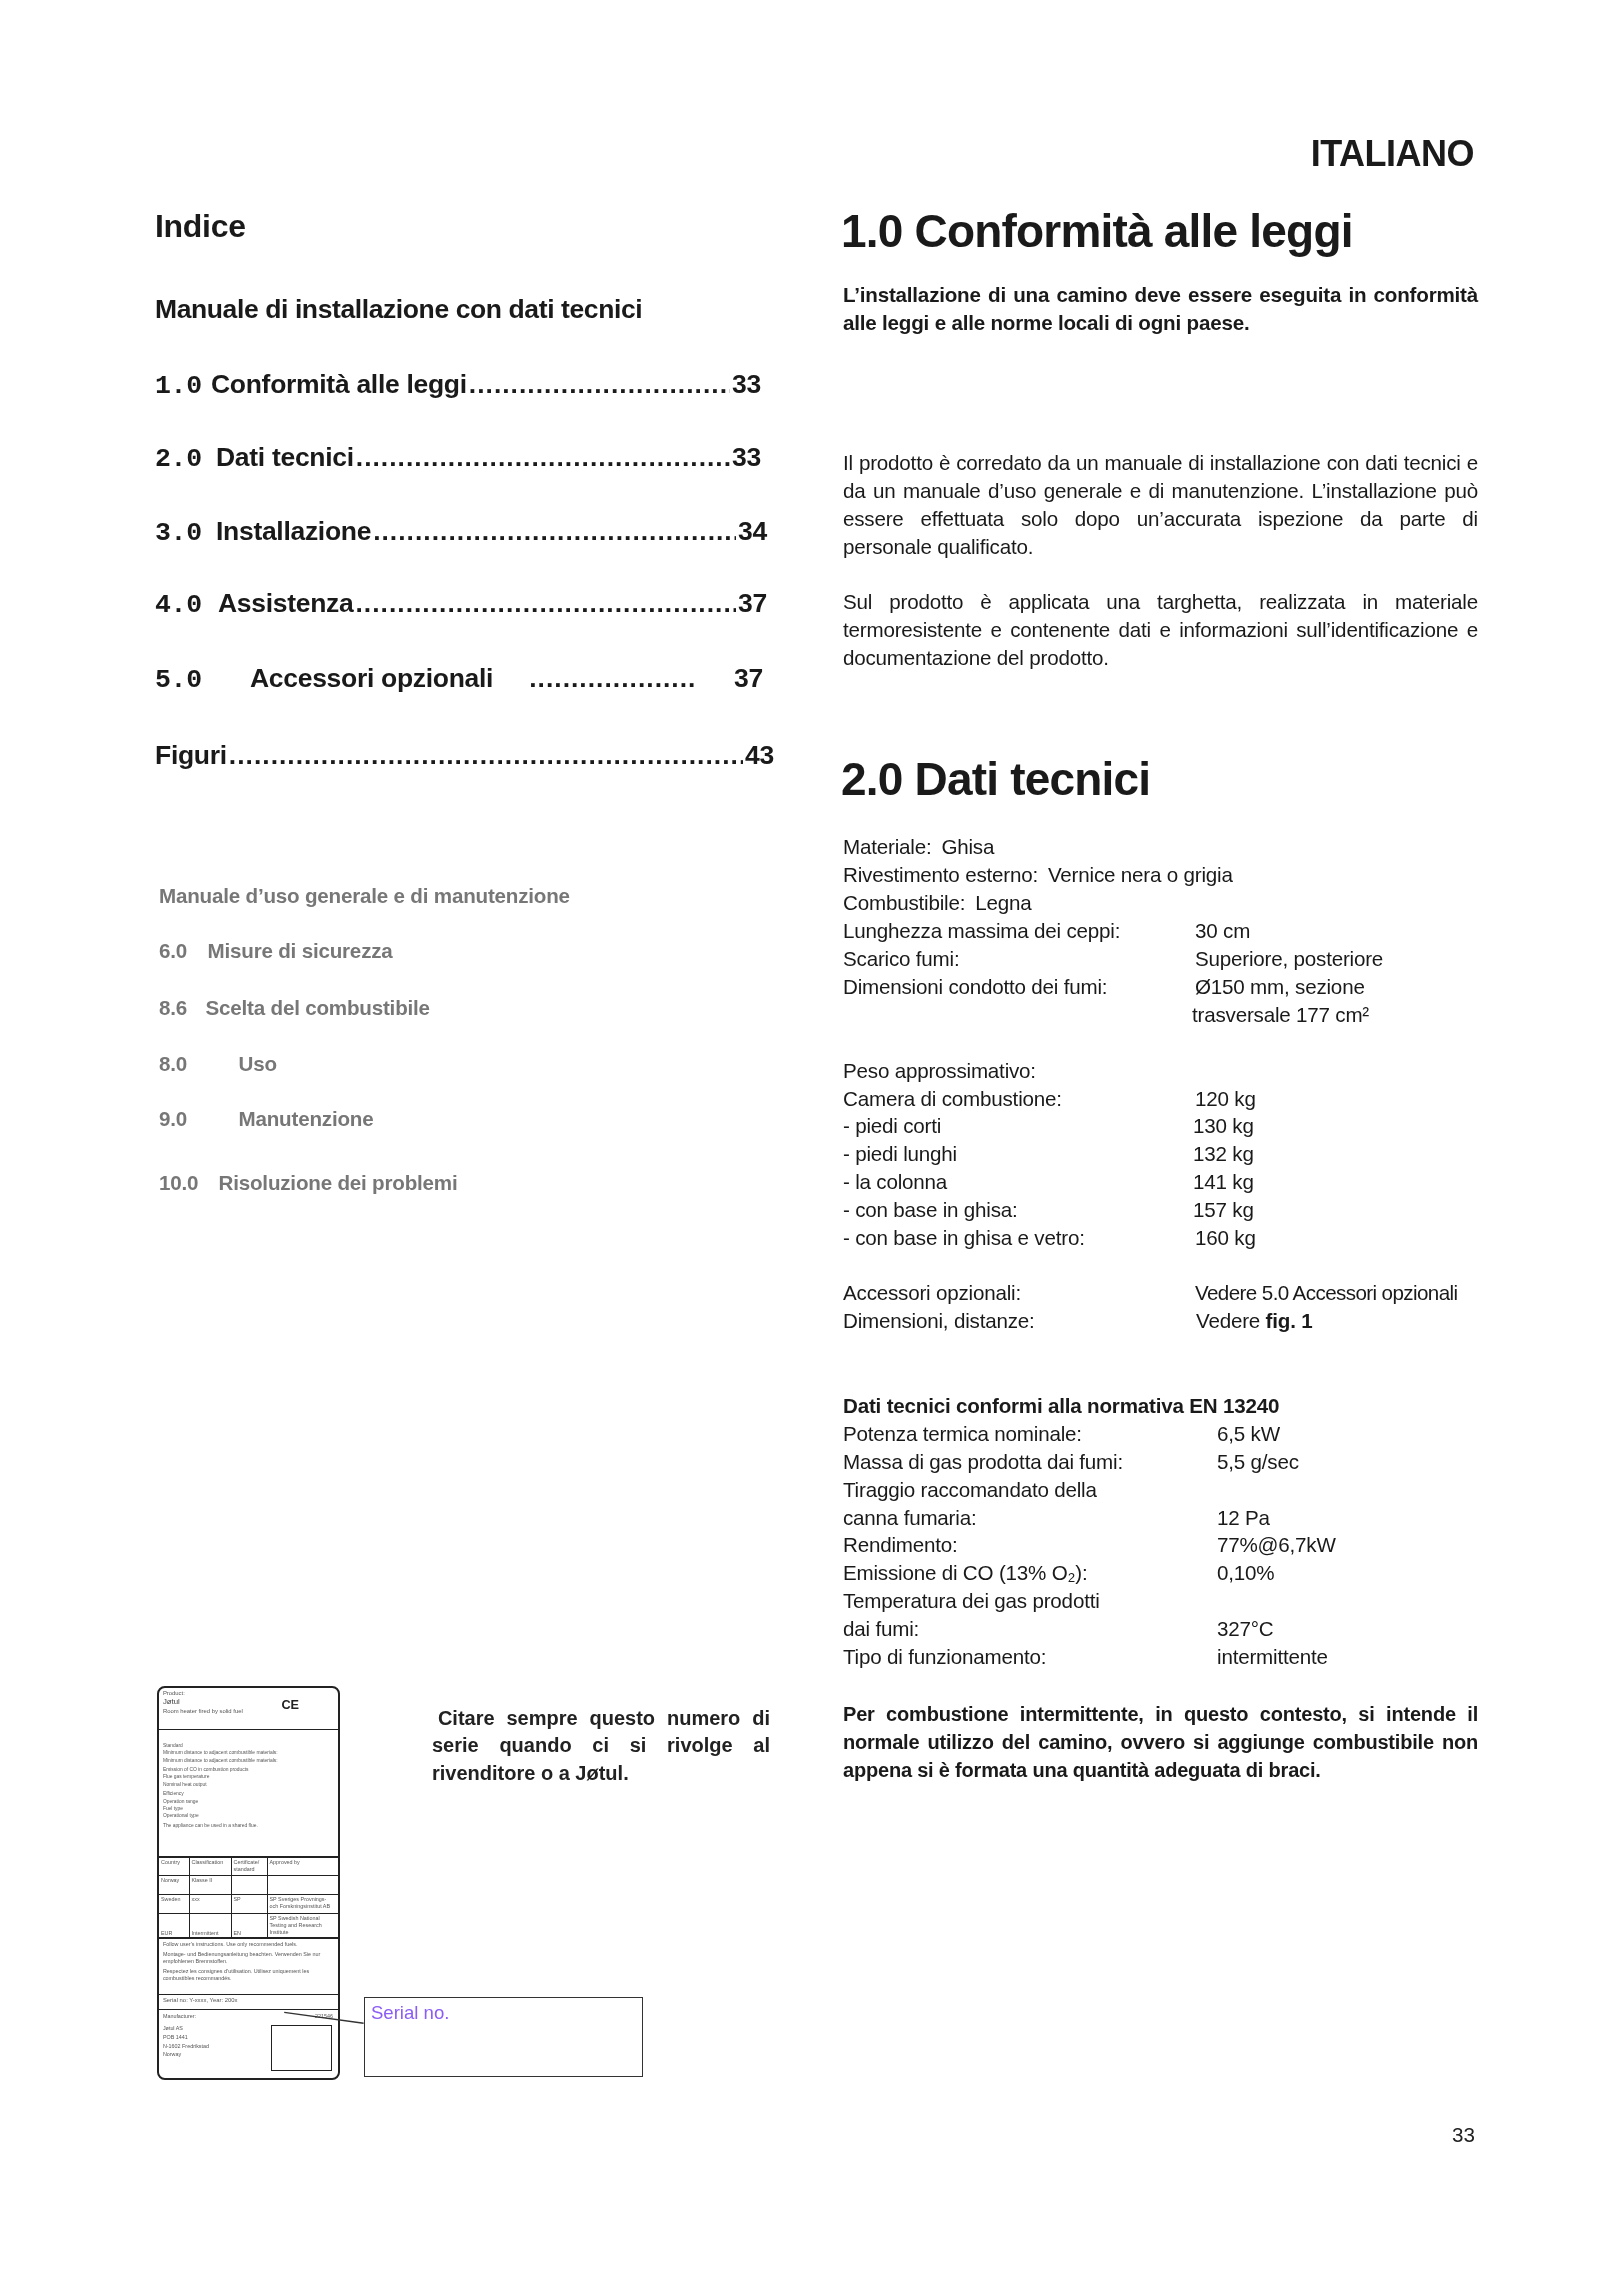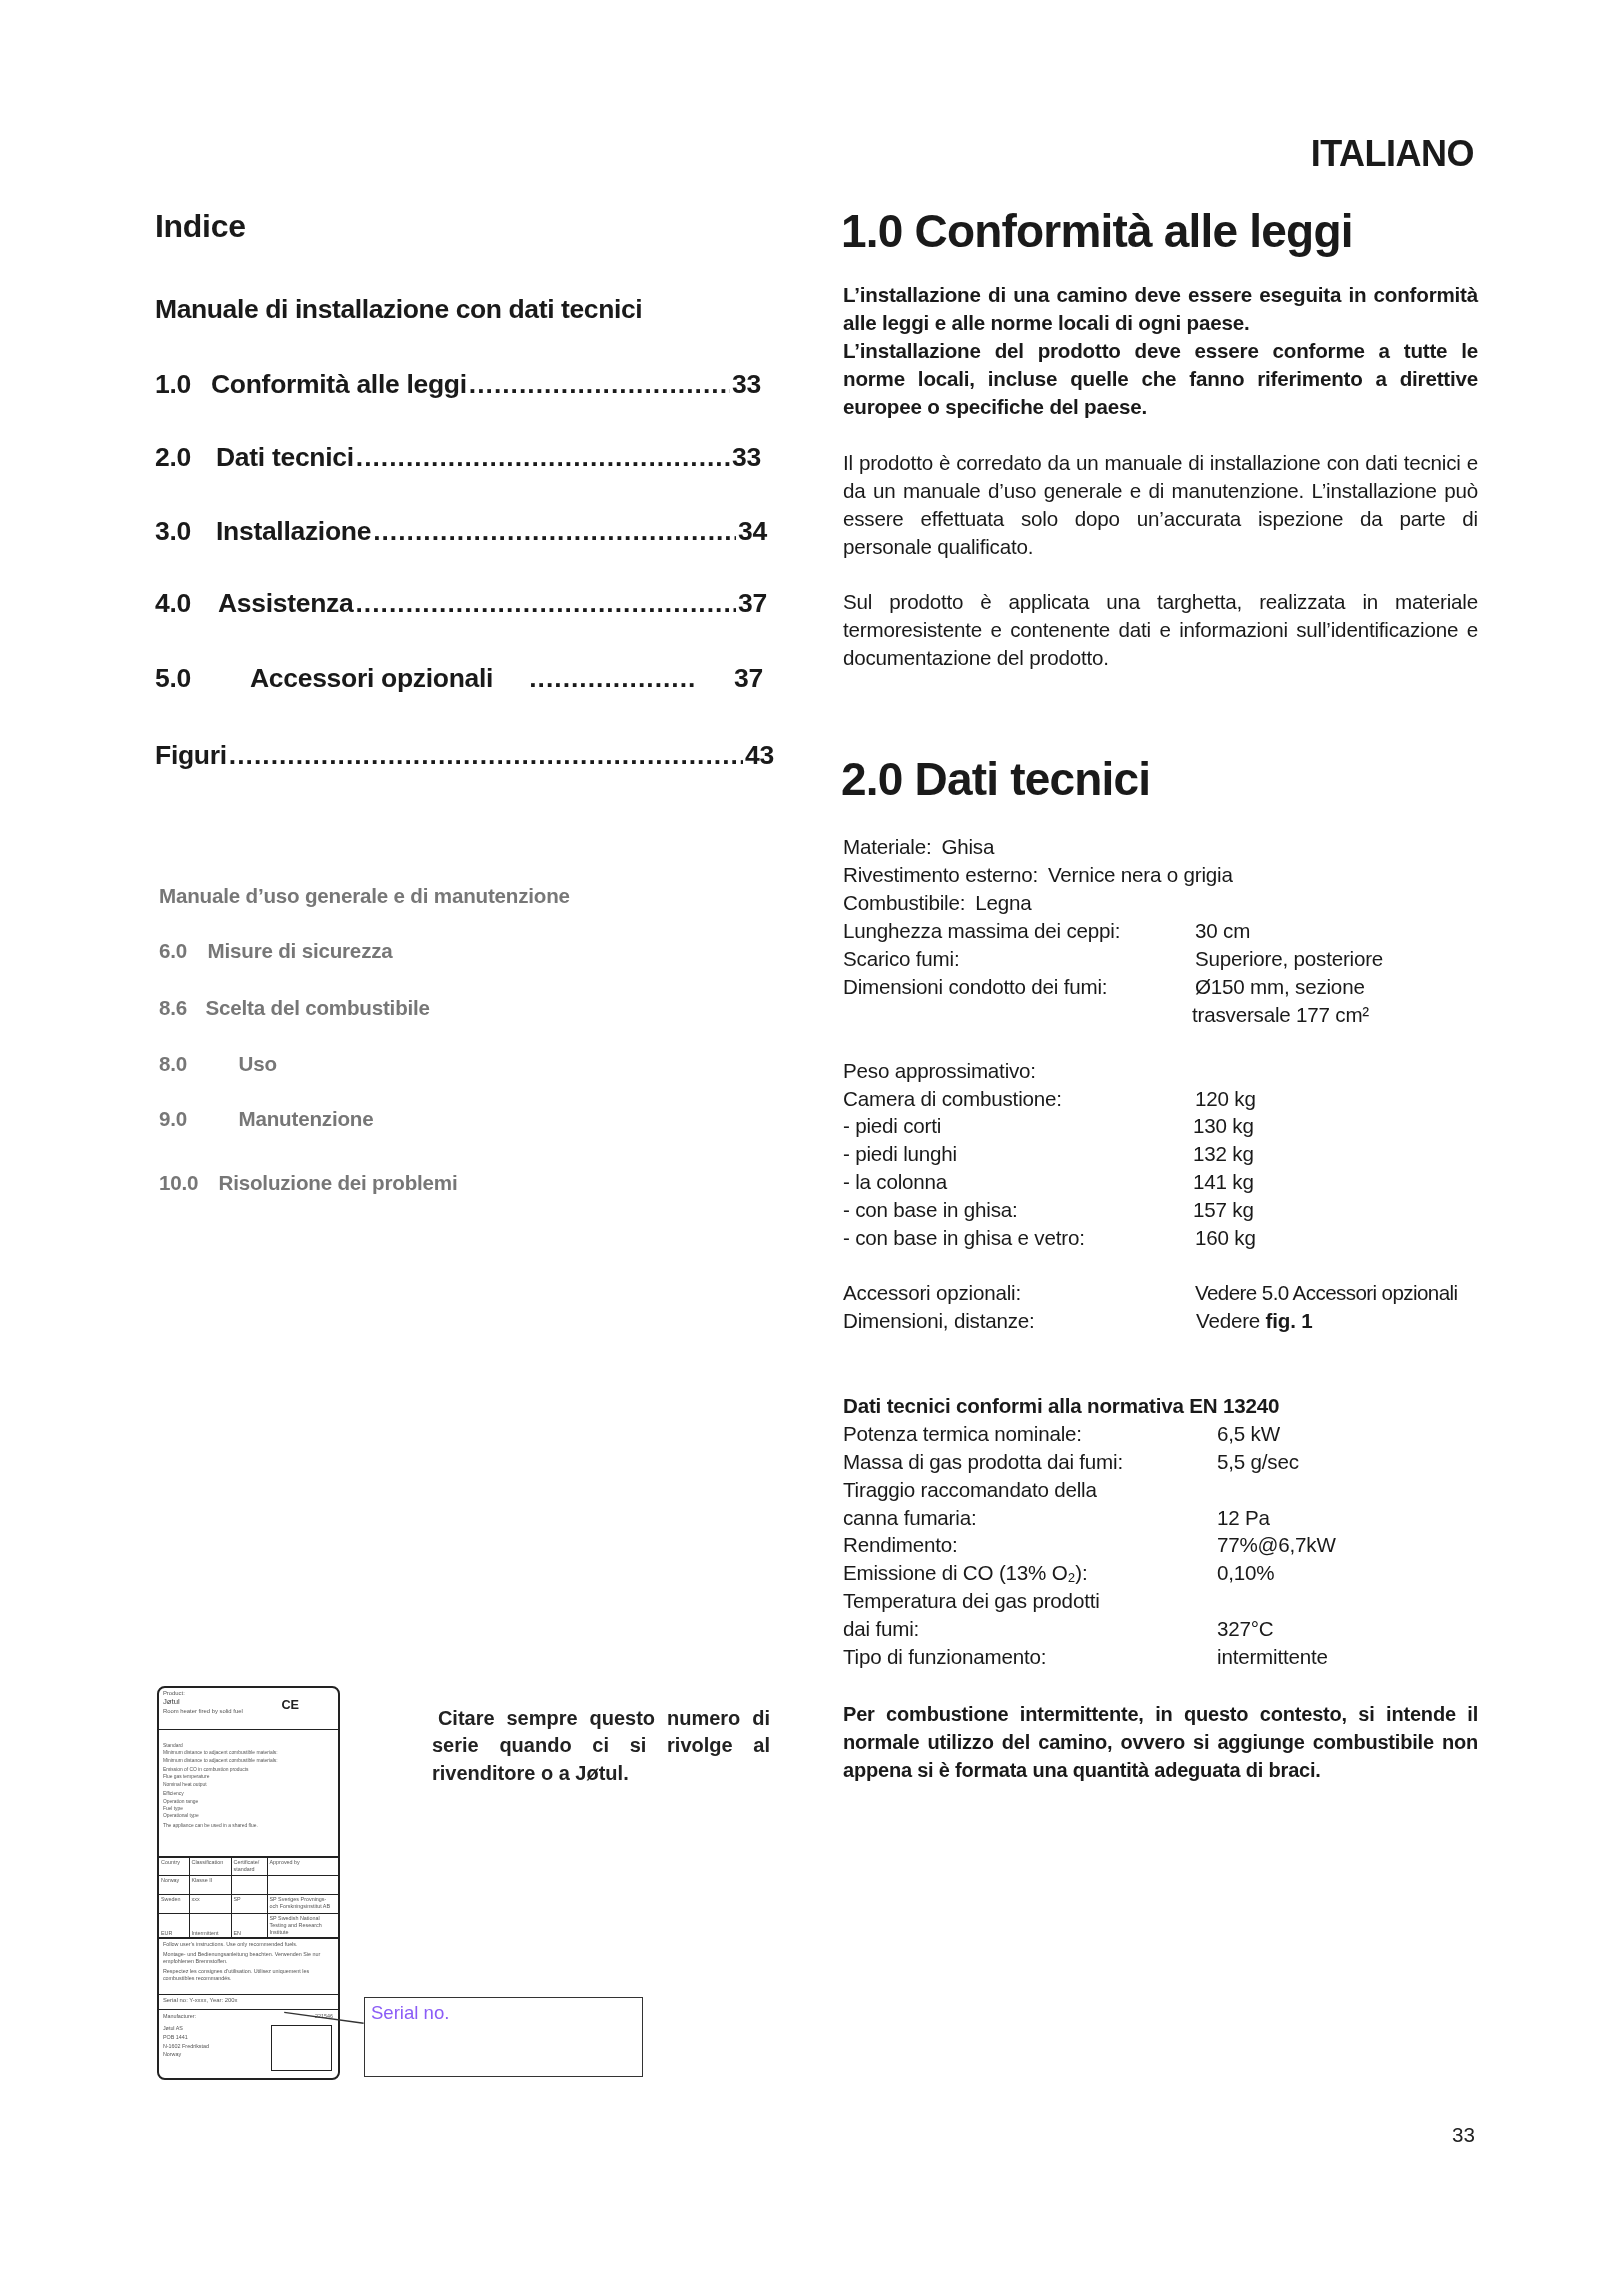--- a/index.html
+++ b/index.html
@@ -5,21 +5,21 @@
   html, body { margin: 0; padding: 0; background: #ffffff; }
   body { width: 1621px; height: 2293px; position: relative; overflow: hidden;
          font-family: "Liberation Sans", sans-serif; color: #1a1a1a; }
   .abs { position: absolute; white-space: nowrap; }
 
   
   #indice-title { left: 155px; top: 208px; font-size: 32px; font-weight: bold; letter-spacing: -0.3px; }
   #manual-install { left: 155px; top: 294px; font-size: 26.5px; font-weight: bold; letter-spacing: -0.4px; }
   .toc-row { position: absolute; left: 155px; font-size: 26.5px; font-weight: bold; display: flex;
              align-items: baseline; letter-spacing: -0.3px; }
-  .toc-row .num { display: inline-block; }
+  .toc-row .num { display: inline-block; font-family: Liberation Mono, monospace; }
   .toc-row .lbl { display: inline-block; }
   .toc-row .dots { flex: 1; overflow: hidden; white-space: nowrap; letter-spacing: 1px; margin: 0 2px; }
   .toc-row .pg { display: inline-block; }
 
   .grey-h { left: 159px; top: 884px; font-size: 20.6px; color: #777; font-weight: bold; letter-spacing: -0.2px; }
   .grey-row { position: absolute; left: 159px; font-size: 20.6px; color: #777; font-weight: bold; letter-spacing: -0.2px; white-space: nowrap; }
   .grey-row .num { display: inline-block; }
 
   
   #lang-label { right: 147px; top: 133px; font-size: 36px; font-weight: bold; letter-spacing: -0.5px; }
@@ -117,21 +117,20 @@
 <div class="grey-row" style="top:1171px">
   <span class="num" style="width:54px">10.0</span>
   <span>Risoluzione dei problemi</span>
 </div>
 
 <div id="lang-label" class="abs">ITALIANO</div>
 
 <div class="abs sec-title" style="top:204px">1.0 Conformità alle leggi</div>
 <div class="para bold" style="top:281px">
   <div>L’installazione di una camino deve essere eseguita in conformità alle leggi e alle norme locali di ogni paese.</div>
-  <div>L’installazione del prodotto deve essere conforme a tutte le norme locali, incluse quelle che fanno riferimento a direttive europee o specifiche del paese.</div>
 </div>
 <div class="para" style="top:449px">Il prodotto è corredato da un manuale di installazione con dati tecnici e da un manuale d’uso generale e di manutenzione. L’installazione può essere effettuata solo dopo un’accurata ispezione da parte di personale qualificato.</div>
 <div class="para" style="top:588px">Sul prodotto è applicata una targhetta, realizzata in materiale termoresistente e contenente dati e informazioni sull’identificazione e documentazione del prodotto.</div>
 
 <div class="abs sec-title" style="top:752px">2.0 Dati tecnici</div>
 
 <div class="spec inline" style="top:833px">
   <span class="k">Materiale:</span><span class="v">Ghisa</span>
 </div>
 <div class="spec inline" style="top:861px">

